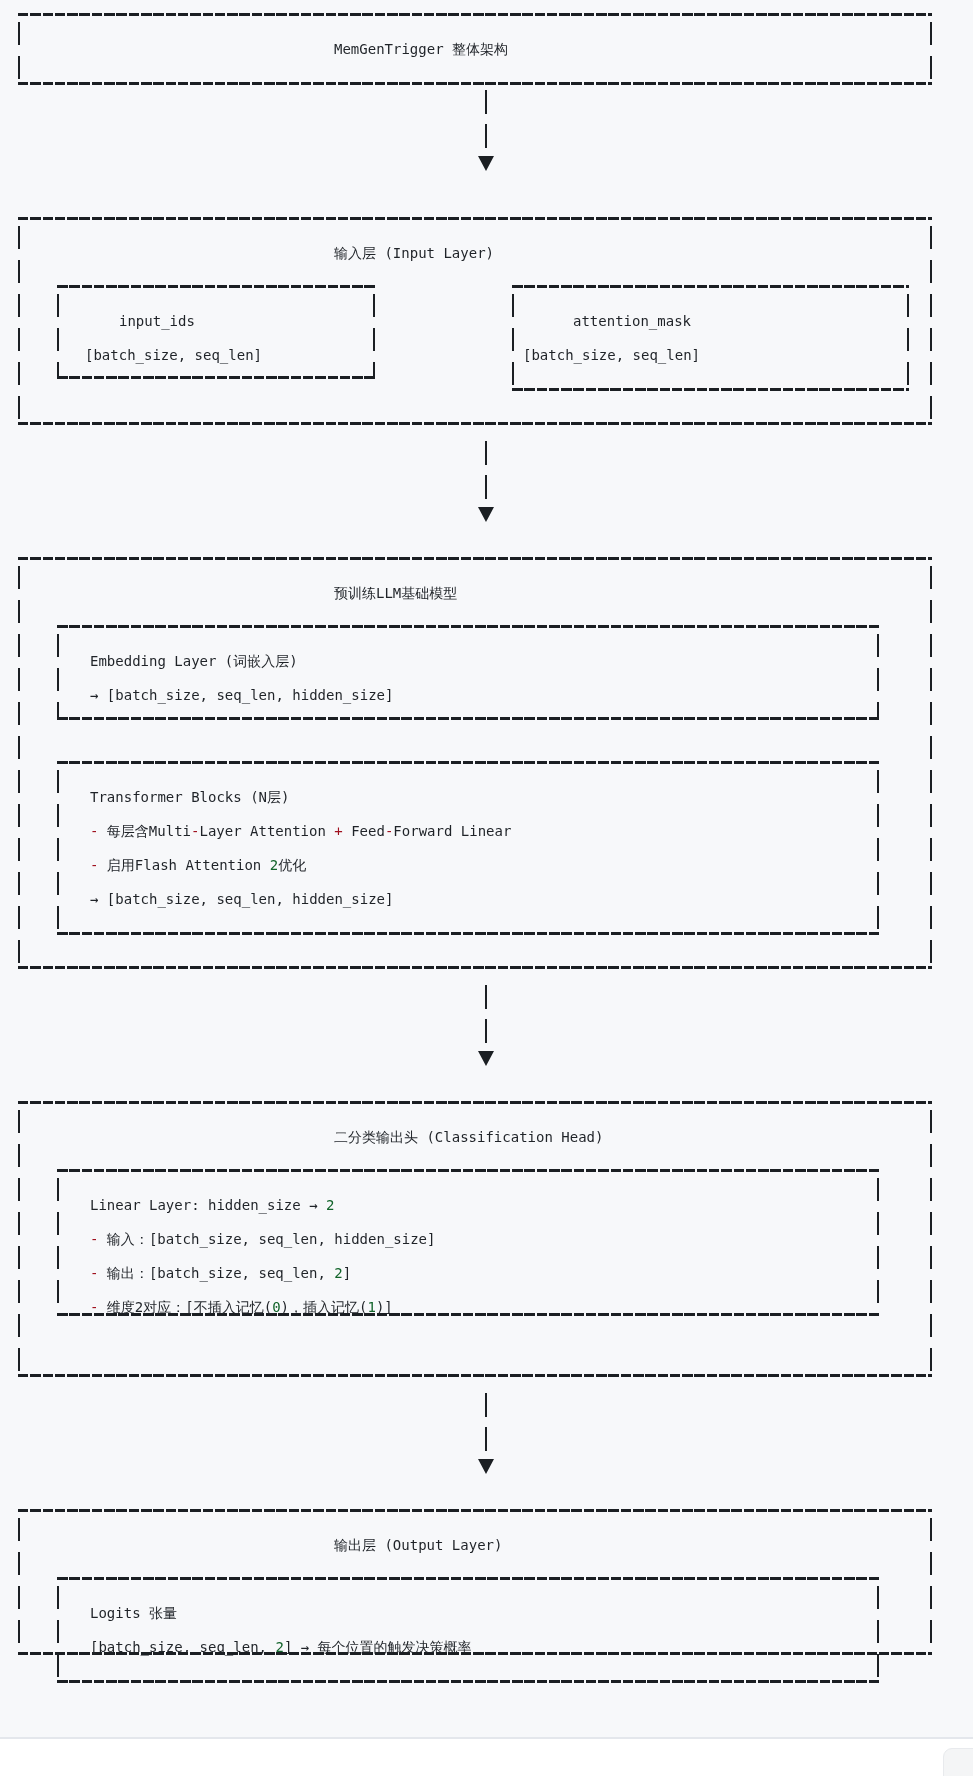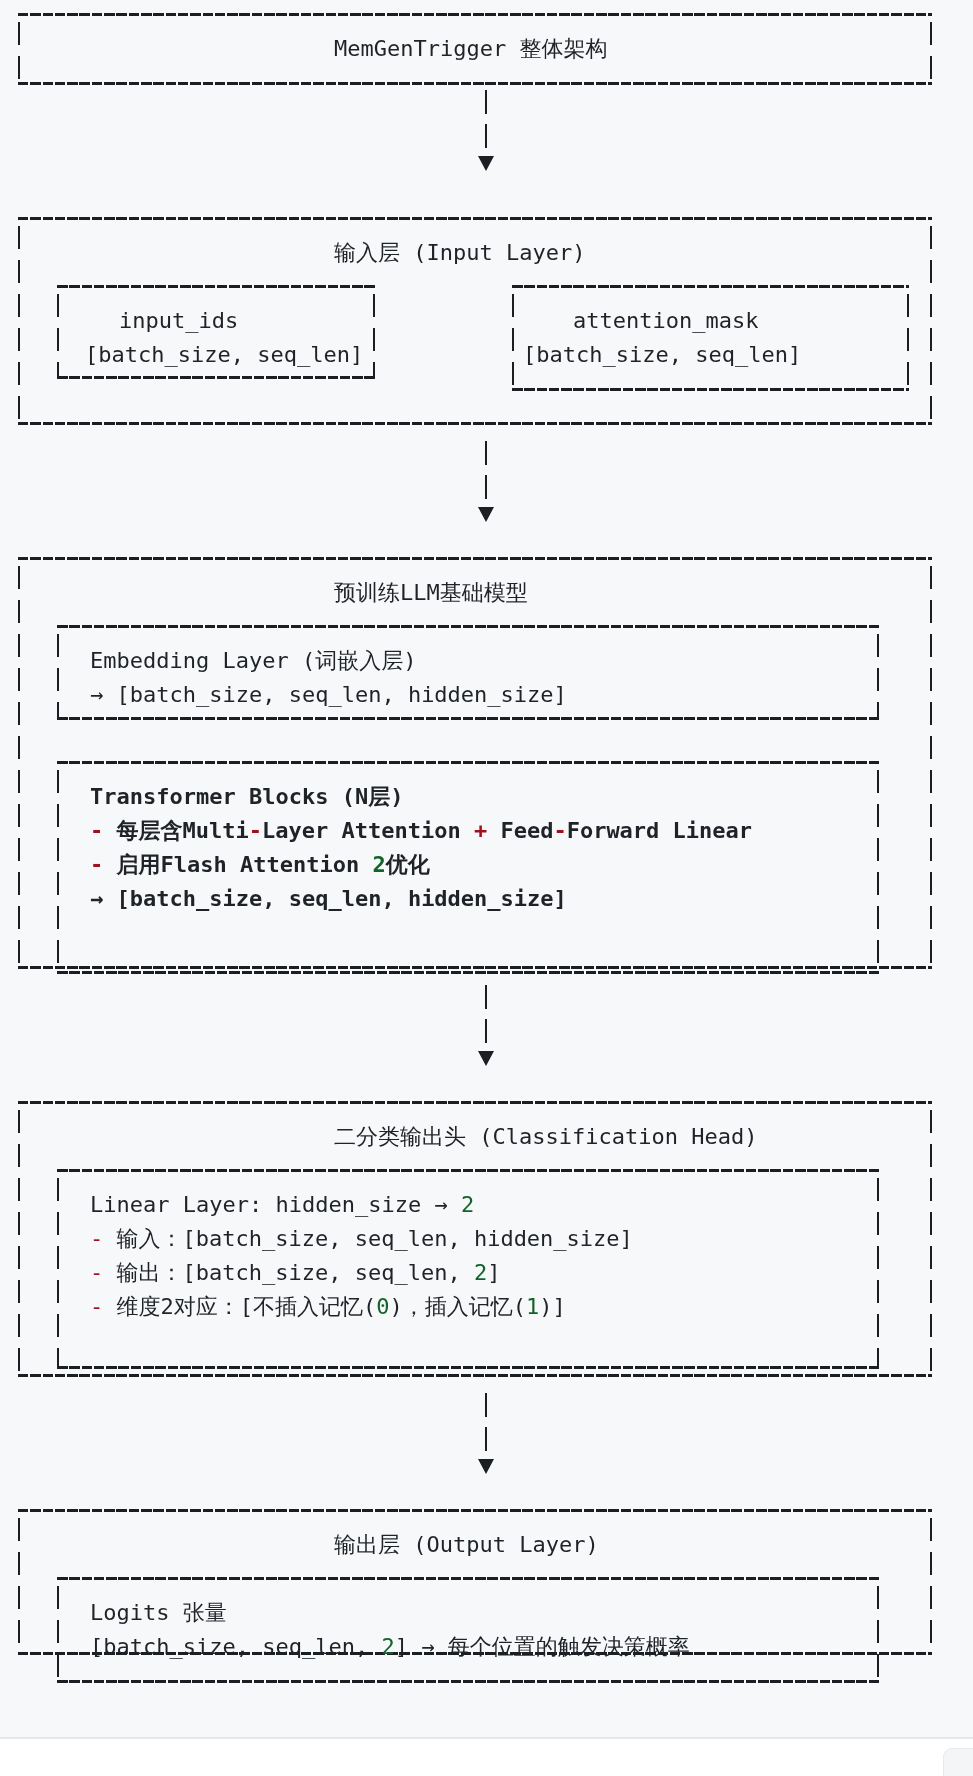--- a/index.html
+++ b/index.html
@@ -5,21 +5,21 @@
   :root{
     --page:#ffffff; --code:#f7f8fa; --bd:#1b1f23; --text:#1f2328;
     --red:#a0111f; --green:#116329; --divider:#e4e7ec; --wbg:#f4f5f6; --wbd:#e8eaed;
   }
   *{margin:0;padding:0;box-sizing:border-box;}
   body{background:var(--page);font-family:"DejaVu Sans Mono","Liberation Mono",monospace;}
   .page{position:relative;width:973px;height:1776px;overflow:hidden;background:var(--page);}
   .codeblock{
     position:absolute;left:0;top:0;width:973px;height:1739px;
     background:var(--code);border-bottom:2px solid var(--divider);
-    color:var(--text);font-size:22px;line-height:34px;
+    color:var(--text);font-size:14px;line-height:34px;
   }
   
   .abox{
     position:absolute;
     background-image:
       repeating-linear-gradient(90deg, var(--bd) 0 10.5px, transparent 10.5px 12.3px),
       repeating-linear-gradient(90deg, var(--bd) 0 10.5px, transparent 10.5px 12.3px),
       repeating-linear-gradient(180deg, var(--bd) 0 23px, transparent 23px 34px),
       repeating-linear-gradient(180deg, var(--bd) 0 23px, transparent 23px 34px);
     background-size:100% 3px,100% 3px,2px 100%,2px 100%;
@@ -73,37 +73,37 @@
       <div class="vbar" style="top:475px"></div>
       <div class="tri" style="top:507px"></div>
     </div>
 
     <div class="abox" style="left:18px;top:557px;width:914px;height:412px;">
       <div class="bl title-line">预训练LLM基础模型</div>
       <div class="abox" style="left:39px;top:68px;width:822px;height:95px;">
         <div class="bl r1 content"><span>Embedding Layer (词嵌入层)</span></div>
         <div class="bl r2 content"><span>→ [batch_size, seq_len, hidden_size]</span></div>
       </div>
-      <div class="abox" style="left:39px;top:204px;width:822px;height:213px;font-weight:bold;">
+      <div class="abox" style="left:39px;top:204px;width:822px;height:174px;">
         <div class="bl r1 content"><span>Transformer Blocks (N层)</span></div>
         <div class="bl r2 content"><span style="color: rgb(160, 17, 31);">-</span><span> 每层含Multi</span><span style="color: rgb(160, 17, 31);">-</span><span>Layer Attention </span><span style="color: rgb(160, 17, 31);">+</span><span> Feed</span><span style="color: rgb(160, 17, 31);">-</span><span>Forward Linear</span></div>
         <div class="bl r3 content"><span style="color: rgb(160, 17, 31);">-</span><span> 启用Flash Attention </span><span style="color: rgb(17, 99, 41);">2</span><span>优化</span></div>
         <div class="bl r4 content"><span>→ [batch_size, seq_len, hidden_size]</span></div>
       </div>
     </div>
 
     <div>
       <div class="vbar" style="top:985px"></div>
       <div class="vbar" style="top:1019px"></div>
       <div class="tri" style="top:1051px"></div>
     </div>
 
     <div class="abox" style="left:18px;top:1101px;width:914px;height:276px;">
       <div class="bl title-line">二分类输出头 (Classification Head)</div>
-      <div class="abox" style="left:39px;top:68px;width:822px;height:200px;">
+      <div class="abox" style="left:39px;top:68px;width:822px;height:147px;">
         <div class="bl r1 content"><span>Linear Layer: hidden_size → </span><span style="color: rgb(17, 99, 41);">2</span></div>
         <div class="bl r2 content"><span style="color: rgb(160, 17, 31);">-</span><span> 输入：</span><span>[batch_size, seq_len, hidden_size]</span></div>
         <div class="bl r3 content"><span style="color: rgb(160, 17, 31);">-</span><span> 输出：</span><span>[batch_size, seq_len, </span><span style="color: rgb(17, 99, 41);">2</span><span>]</span></div>
         <div class="bl r4 content"><span style="color: rgb(160, 17, 31);">-</span><span> 维度2对应：</span><span>[不插入记忆(</span><span style="color: rgb(17, 99, 41);">0</span><span>)，插入记忆(</span><span style="color: rgb(17, 99, 41);">1</span><span>)]</span></div>
       </div>
     </div>
 
     <div>
       <div class="vbar" style="top:1393px"></div>
       <div class="vbar" style="top:1427px"></div>

